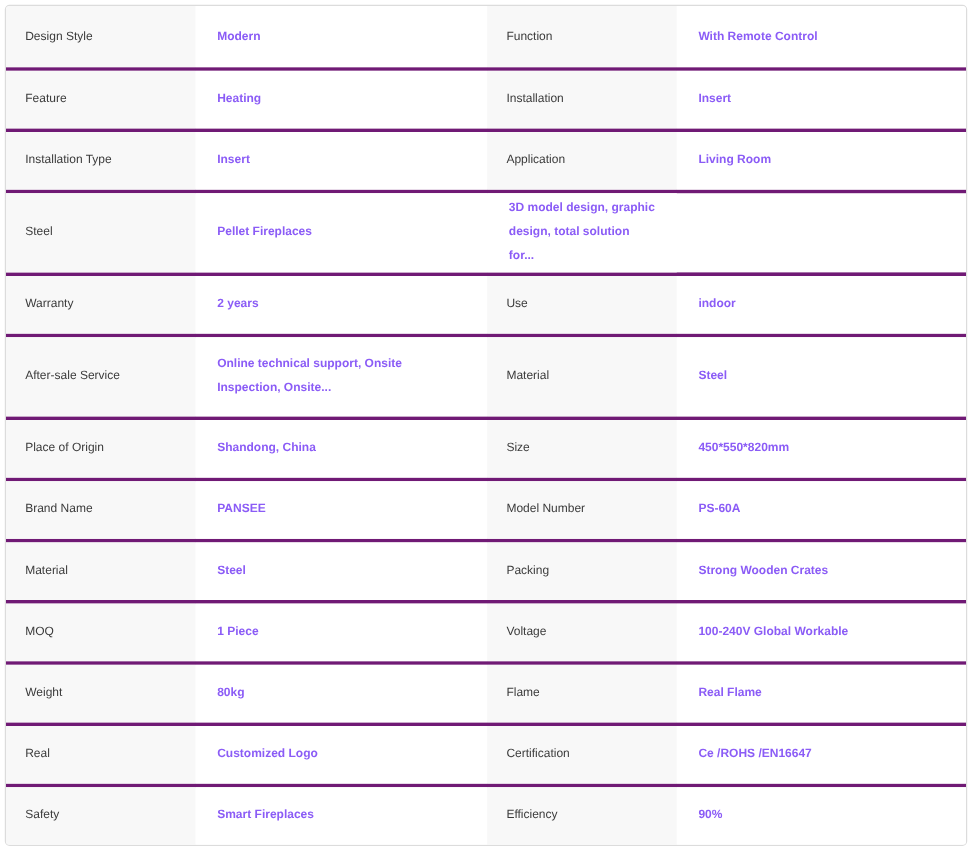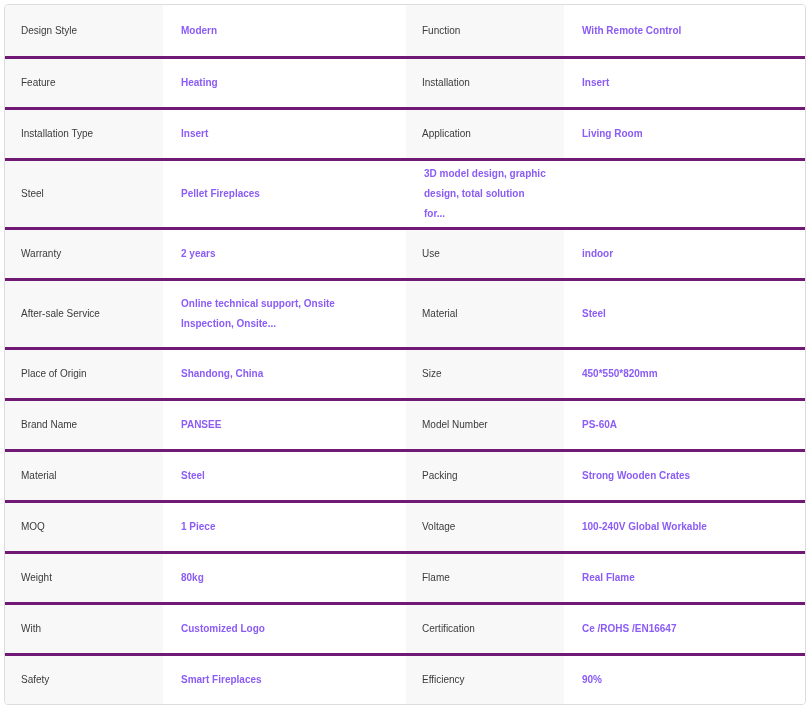--- a/index.html
+++ b/index.html
@@ -130,21 +130,21 @@
     </div>
 
     <div class="spec-row">
       <div class="cell cell-label">Weight</div>
       <div class="cell cell-value">80kg</div>
       <div class="cell cell-label">Flame</div>
       <div class="cell cell-value">Real Flame</div>
     </div>
 
     <div class="spec-row">
-      <div class="cell cell-label">With</div>
+      <div class="cell cell-label">Real</div>
       <div class="cell cell-value">Customized Logo</div>
       <div class="cell cell-label">Certification</div>
       <div class="cell cell-value">Ce /ROHS /EN16647</div>
     </div>
 
     <div class="spec-row">
       <div class="cell cell-label">Safety</div>
       <div class="cell cell-value">Smart Fireplaces</div>
       <div class="cell cell-label">Efficiency</div>
       <div class="cell cell-value">90%</div>

